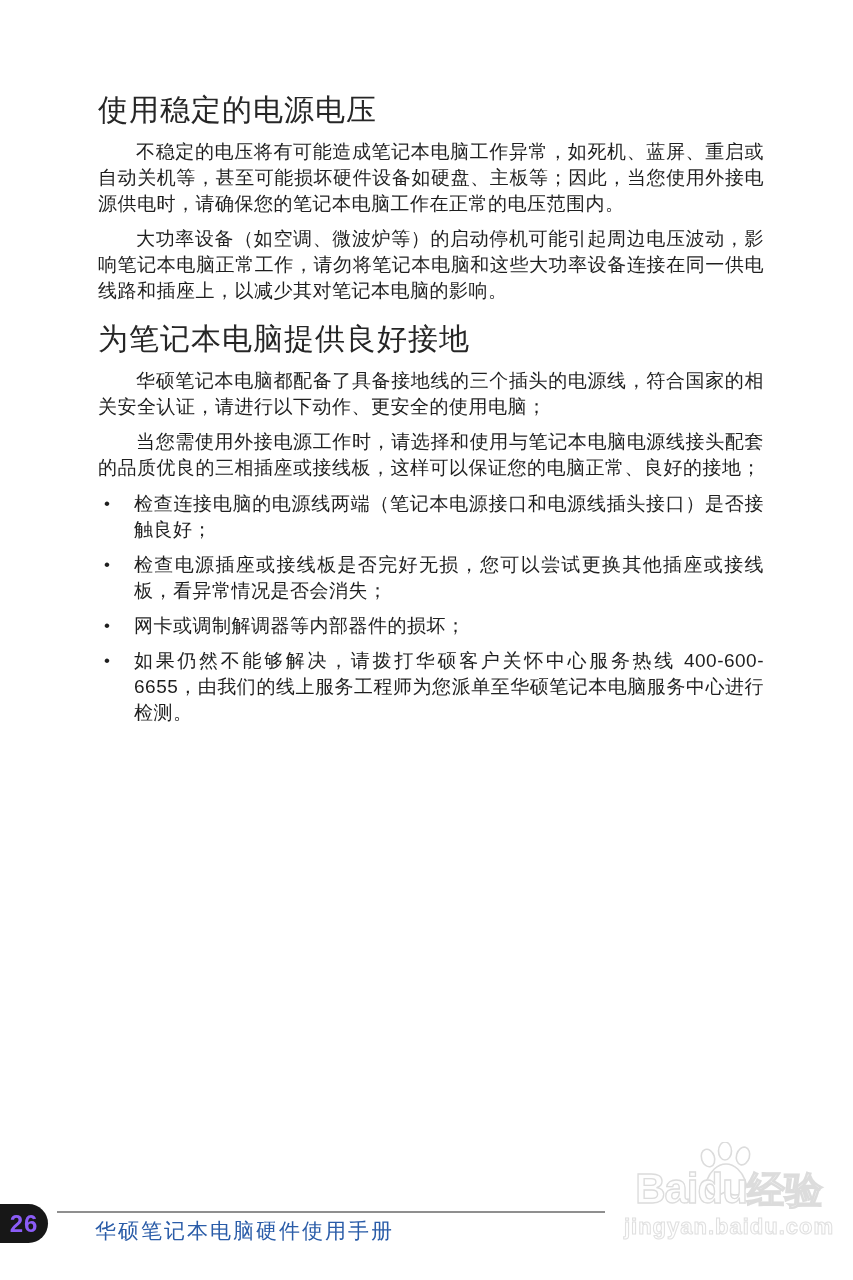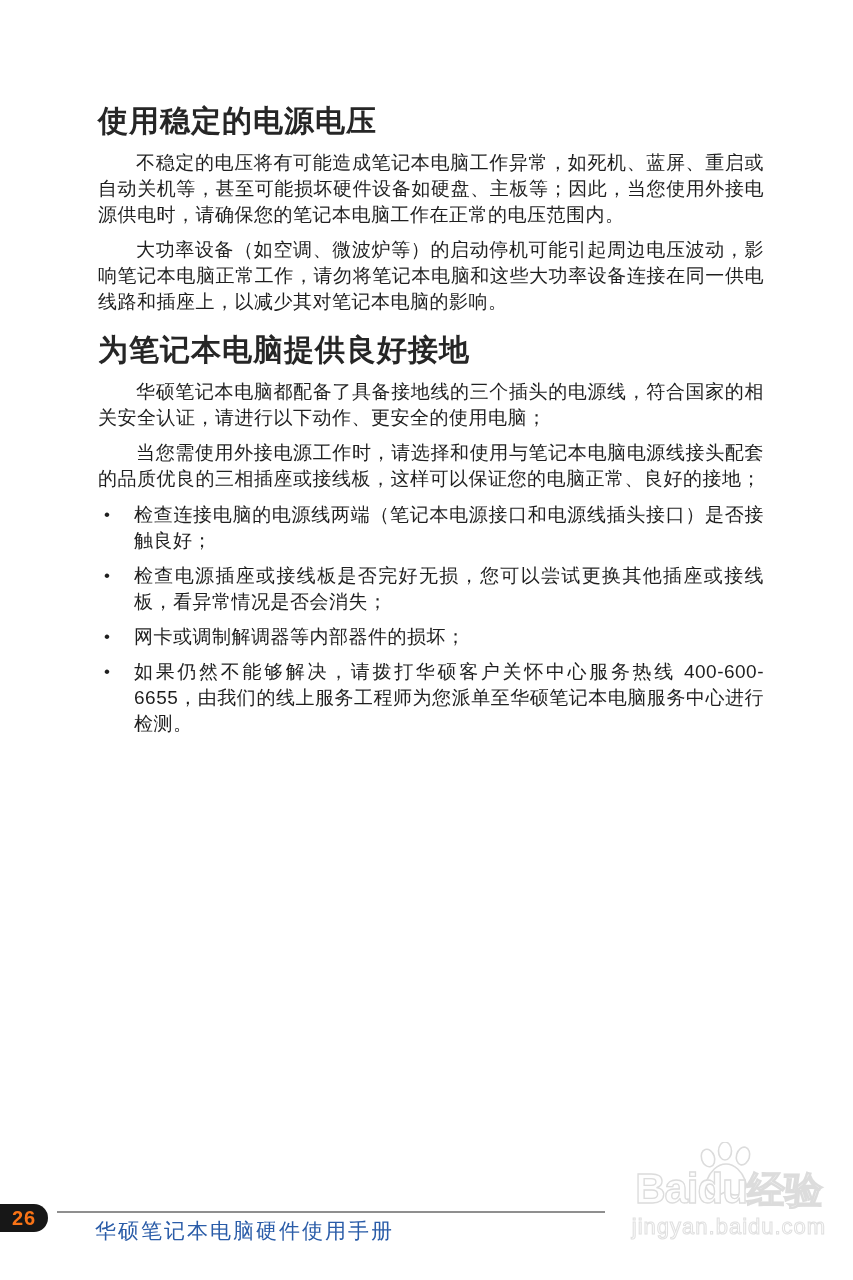--- a/index.html
+++ b/index.html
@@ -13,23 +13,23 @@
   }
   .content{
     position:absolute;
     left:98px;top:92px;width:666px;
     color:#1f1f1f;
   }
   .section{margin:0;padding:0;}
   .section + .section{margin-top:16px;}
   h1.sec-heading{
     font-size:30px;
-    font-weight:700;
+    font-weight:400;
     color:#262626;
-    margin:11px 0 12px 0;
+    margin:0 0 12px 0;
     line-height:36px;
     letter-spacing:1px;
   }
   p.para{
     font-size:19px;
     line-height:26px;
     font-weight:500;
     margin:0 0 9px 0;
     text-indent:2em;
     text-align:justify;
@@ -50,25 +50,25 @@
     text-align:left;
     padding-left:6px;
     font-size:17px;
   }
   .bullet-text{flex:1;text-align:justify;}
 
   
   .page-badge{
     position:absolute;
     left:0;top:1204px;
-    width:48px;height:28px;
+    width:48px;height:39px;
     background:#171717;
     border-radius:0 20px 20px 0;
-    color:#f97316;
-    font-size:20px;
+    color:#8b5cf6;
+    font-size:24px;
     font-weight:bold;
     display:flex;align-items:center;justify-content:center;
     letter-spacing:1px;
   }
   .footer-rule{
     position:absolute;
     left:57px;top:1211px;
     width:548px;height:2px;
     background:#8f8f8f;
   }
@@ -108,21 +108,21 @@
     color:#fefefe;
     -webkit-text-stroke:1.3px #dcdcdc;
     text-shadow:0 0 1px #e6e6e6;
     letter-spacing:-1px;
     line-height:44px;
   }
   .wm-cjk{font-size:38px;letter-spacing:0;}
   .wm-url{
     margin-top:2px;
     font-size:22px;
-    font-weight:normal;
+    font-weight:bold;
     color:#fefefe;
     -webkit-text-stroke:1px #e0e0e0;
     text-shadow:0 0 1px #ececec;
     letter-spacing:1px;
   }
 </style>
 </head>
 <body>
 
 <div class="page">

